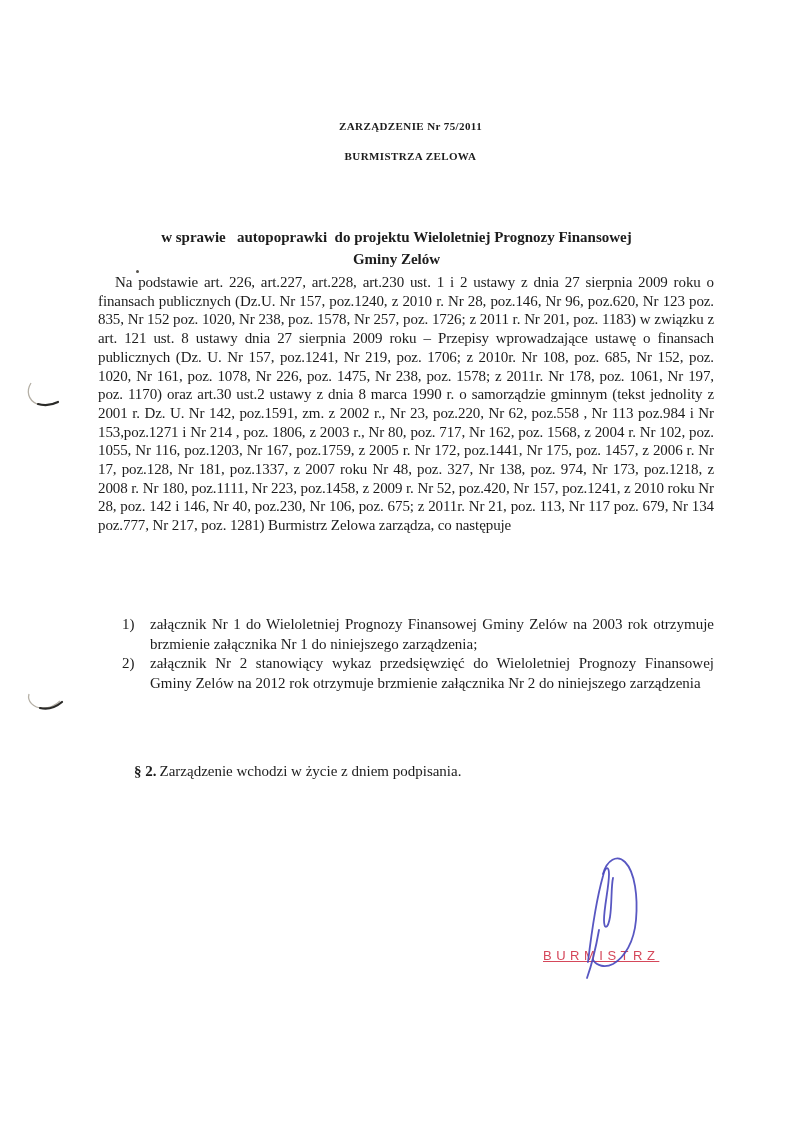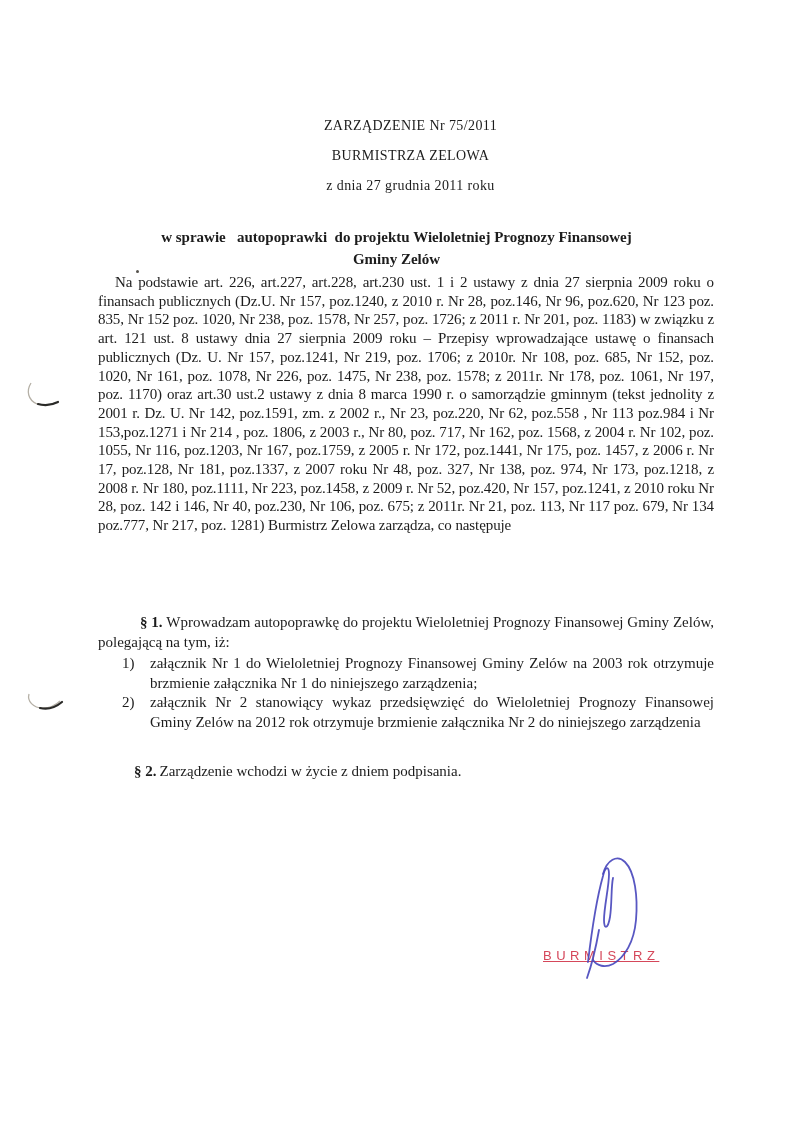--- a/index.html
+++ b/index.html
@@ -22,21 +22,21 @@
     width: 793px; height: 1123px;
     background: var(--page-background);
     overflow: hidden;
   }
   
   .heading {
     position: absolute; top: 111px; left: 0; width: 793px;
     text-align: center;
   }
   .heading .h-line {
-    font-size: 14px; font-weight: normal; letter-spacing: 0.4px;
+    font-size: 11px; font-weight: bold; letter-spacing: 0.4px;
     line-height: 30px;
     margin-left: 28px;
   }
   
   .subject {
     position: absolute; top: 226px; left: 0; width: 793px;
     text-align: center;
   }
   .subject .s-line {
     font-size: 15px; font-weight: bold; line-height: 22px;
@@ -98,34 +98,32 @@
   }
 </style>
 </head>
 <body>
 
 <div class="page">
 
   <div class="heading">
     <div class="h-line">ZARZĄDZENIE Nr 75/2011</div>
     <div class="h-line">BURMISTRZA ZELOWA</div>
-    <div class="h-line">z dnia 27 grudnia 2011 roku</div>
   </div>
 
   <div class="subject">
     <div class="s-line">w sprawie   autopoprawki  do projektu Wieloletniej Prognozy Finansowej</div>
     <div class="s-line">Gminy Zelów</div>
   </div>
 
   <div class="speck"></div>
 
   <p class="legal-basis">Na  podstawie art. 226, art.227, art.228, art.230 ust. 1 i 2 ustawy z dnia 27 sierpnia 2009 roku o finansach publicznych (Dz.U. Nr 157, poz.1240, z 2010 r. Nr 28, poz.146, Nr 96, poz.620, Nr 123 poz. 835, Nr 152 poz. 1020, Nr 238, poz. 1578, Nr 257, poz. 1726; z 2011 r. Nr 201, poz. 1183) w związku z art. 121 ust. 8 ustawy dnia 27 sierpnia 2009 roku – Przepisy wprowadzające ustawę o finansach publicznych (Dz. U. Nr 157, poz.1241, Nr 219, poz. 1706; z 2010r. Nr 108, poz. 685, Nr 152, poz. 1020, Nr 161, poz. 1078, Nr 226, poz. 1475, Nr 238, poz. 1578; z 2011r. Nr 178, poz. 1061, Nr 197, poz. 1170) oraz art.30 ust.2  ustawy z dnia 8 marca 1990 r. o samorządzie gminnym (tekst jednolity z 2001 r. Dz. U. Nr 142, poz.1591, zm. z 2002 r., Nr 23, poz.220, Nr 62, poz.558 , Nr 113 poz.984 i Nr 153,poz.1271 i Nr 214 , poz. 1806, z 2003 r., Nr 80, poz. 717, Nr 162, poz. 1568, z 2004 r. Nr 102, poz. 1055, Nr 116, poz.1203, Nr 167, poz.1759, z 2005 r. Nr 172, poz.1441, Nr 175, poz. 1457, z 2006 r. Nr 17, poz.128, Nr 181, poz.1337, z 2007 roku Nr 48, poz. 327, Nr 138, poz. 974, Nr 173, poz.1218, z 2008 r. Nr 180, poz.1111, Nr 223, poz.1458, z 2009 r. Nr 52, poz.420,  Nr 157, poz.1241, z 2010 roku  Nr 28, poz. 142 i 146, Nr 40, poz.230, Nr 106, poz. 675; z 2011r. Nr 21, poz. 113, Nr 117 poz. 679, Nr 134 poz.777, Nr 217, poz. 1281) Burmistrz Zelowa zarządza, co następuje</p>
 
   <div class="section-1">
-    <p class="sec-par"><span class="sec-label">§ 1.</span> <span>Wprowadzam autopoprawkę do projektu Wieloletniej Prognozy Finansowej Gminy Zelów, polegającą na tym, iż:</span></p>
     <div class="num-list">
       <div class="num-item">
         <div class="num-cell">1)</div>
         <div class="item-text">załącznik Nr 1 do Wieloletniej Prognozy Finansowej Gminy Zelów na 2003 rok otrzymuje brzmienie załącznika Nr 1 do niniejszego zarządzenia;</div>
       </div>
       <div class="num-item">
         <div class="num-cell">2)</div>
         <div class="item-text">załącznik Nr 2 stanowiący wykaz przedsięwzięć do Wieloletniej Prognozy Finansowej Gminy Zelów na 2012 rok otrzymuje brzmienie załącznika Nr 2 do niniejszego zarządzenia</div>
       </div>
     </div>

